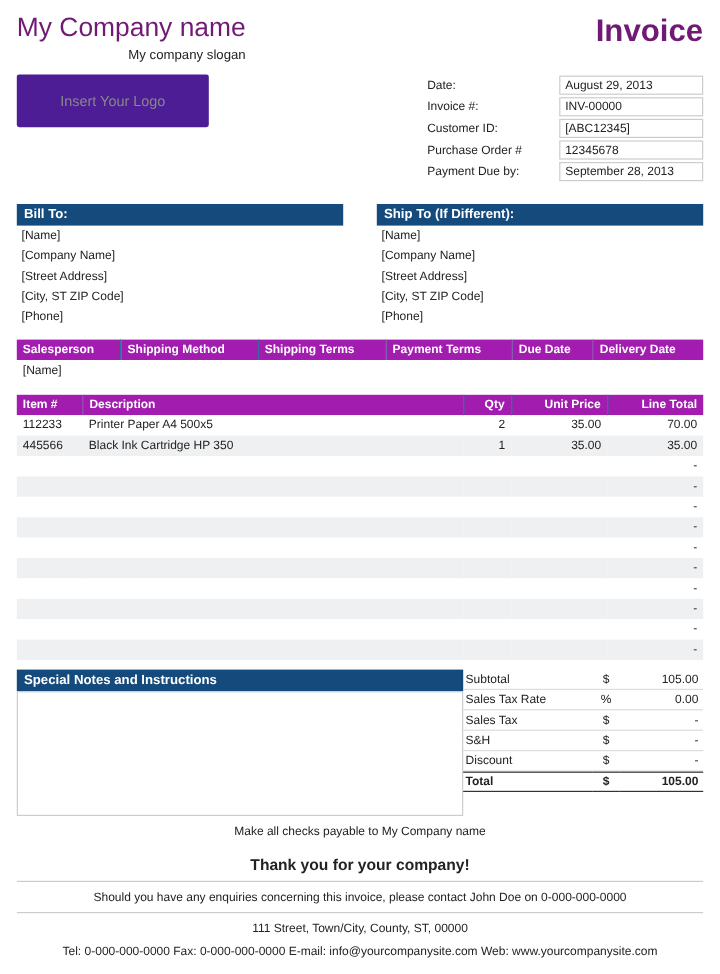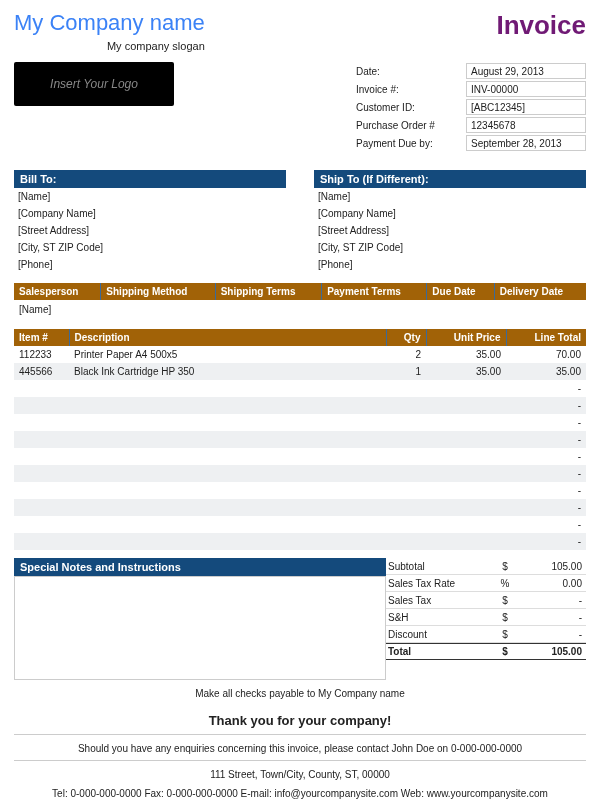--- a/index.html
+++ b/index.html
@@ -6,46 +6,46 @@
   body {
     margin: 0;
     padding: 10px 14px;
     width: 600px;
     font-family: Arial, Helvetica, sans-serif;
     font-size: 10px;
     color: #222;
     background: #fff;
   }
   .header { display: flex; justify-content: space-between; align-items: flex-start; }
-  .company-name { font-size: 22px; font-weight: normal; margin: 0; color: #3b82f6; }
+  .company-name { font-size: 22px; font-weight: normal; margin: 0; color: #701a75; }
   .slogan { font-size: 11px; margin: 4px 0 0 8px; text-align: right; }
   .invoice-title { font-size: 26px; font-weight: bold; color: #701a75; margin: 0; }
   .row2 { display: flex; margin-top: 10px; }
   .logo-box {
-    width: 160px; height: 44px; background: #000000;
+    width: 160px; height: 44px; background: #4c1d95;
     display: flex; align-items: center; justify-content: center;
-    color: #888; font-size: 12px; border-radius: 2px; font-style: italic;
+    color: #888; font-size: 12px; border-radius: 2px;
   }
   .meta { margin-left: auto; }
   .meta-row { display: flex; height: 18px; align-items: center; }
   .meta-label { width: 110px; font-size: 10px; }
   .meta-val {
     width: 120px; border: 1px solid #ccc; padding: 2px 4px;
     font-size: 10px; height: 16px; line-height: 12px;
   }
   .addr-section { display: flex; gap: 28px; margin-top: 18px; }
   .addr-col { flex: 1; }
   .section-header {
     background: #144a7c; color: #fff; font-weight: bold;
     padding: 3px 6px; font-size: 11px;
   }
   .addr-line { padding: 3px 4px; font-size: 10px; }
   table { width: 100%; border-collapse: collapse; margin-top: 10px; }
   th {
-    background: #a16207; color: #fff; text-align: left;
+    background: #a21caf; color: #fff; text-align: left;
     padding: 3px 5px; font-size: 10px; font-weight: bold;
     border-right: 1px solid #3a6a9a;
   }
   th:last-child { border-right: none; }
   .sales-table td { padding: 4px 5px; font-size: 10px; height: 16px; }
   .items-table th.r, .items-table td.r { text-align: right; }
   .items-table td { padding: 3px 5px; height: 15px; font-size: 10px; }
   .items-table tr:nth-child(even) td { background: #eef0f2; }
   .items-table tr:nth-child(odd) td { background: #fff; }
   .col-item { width: 55px; }

